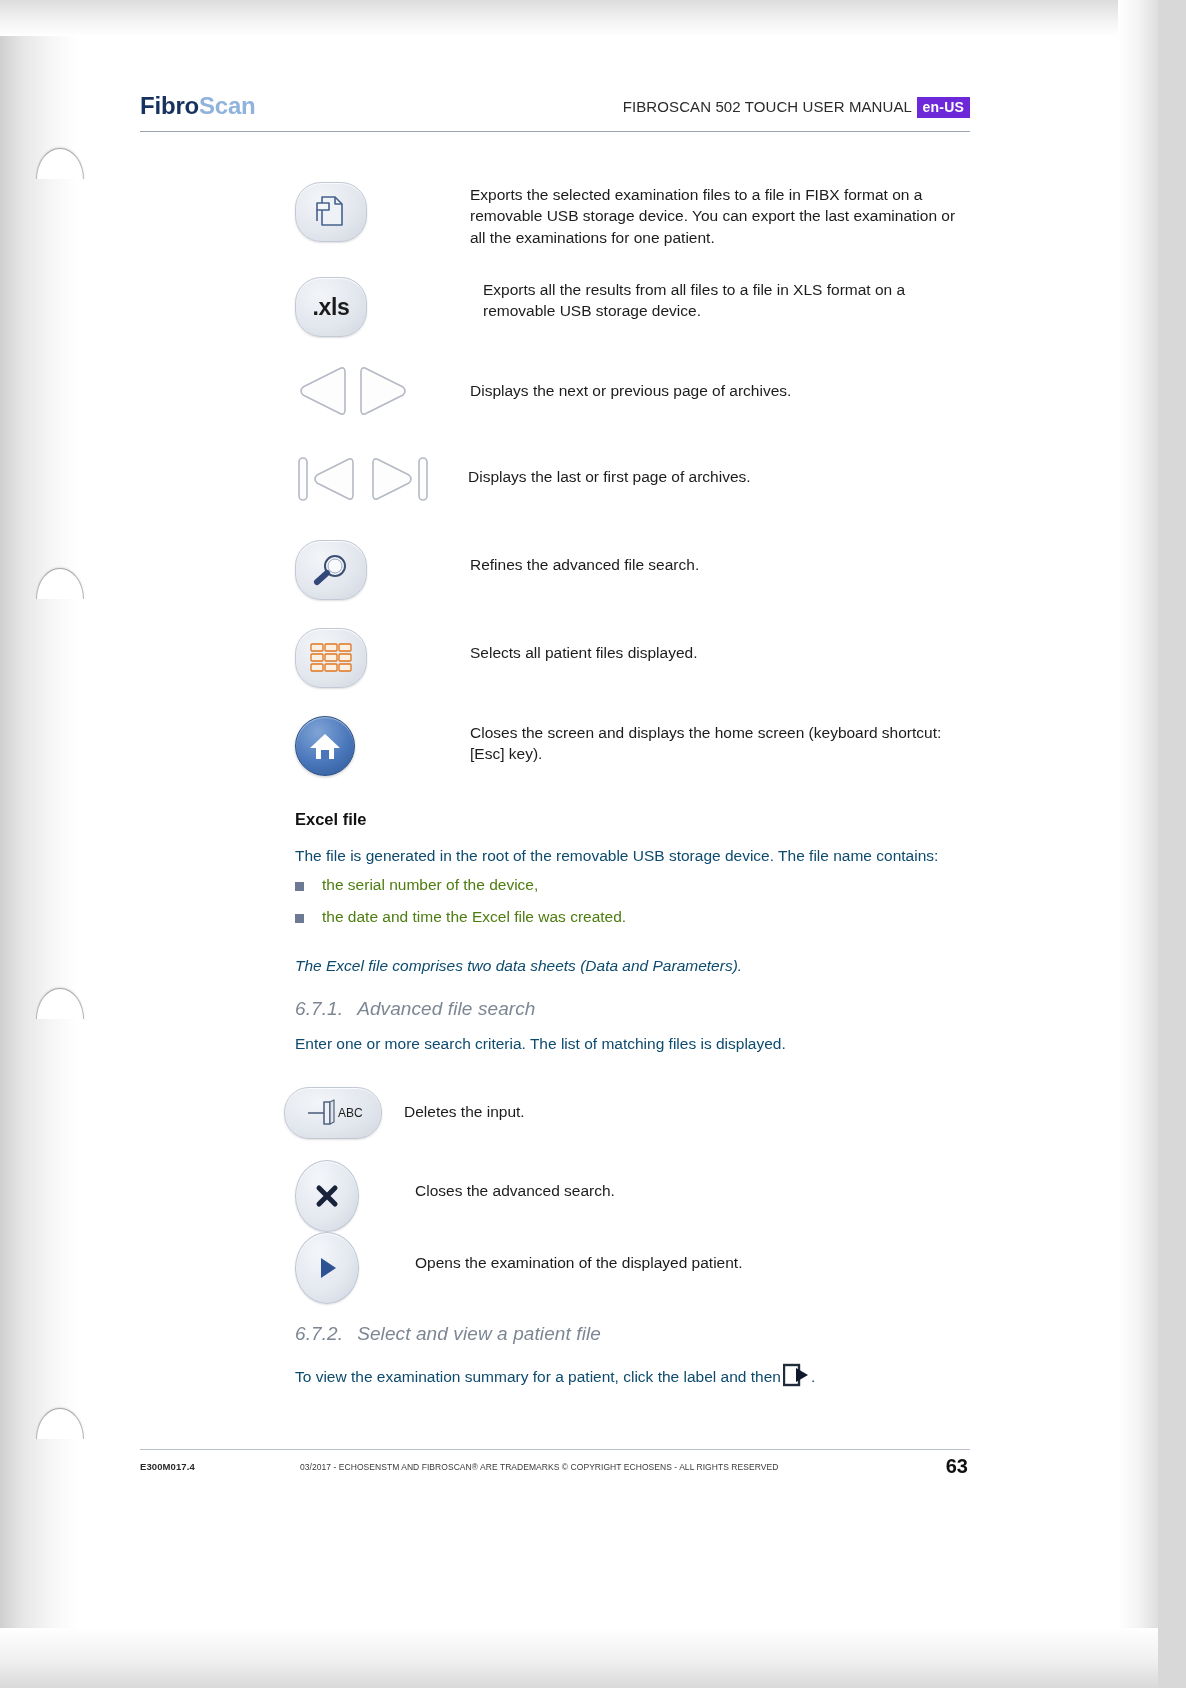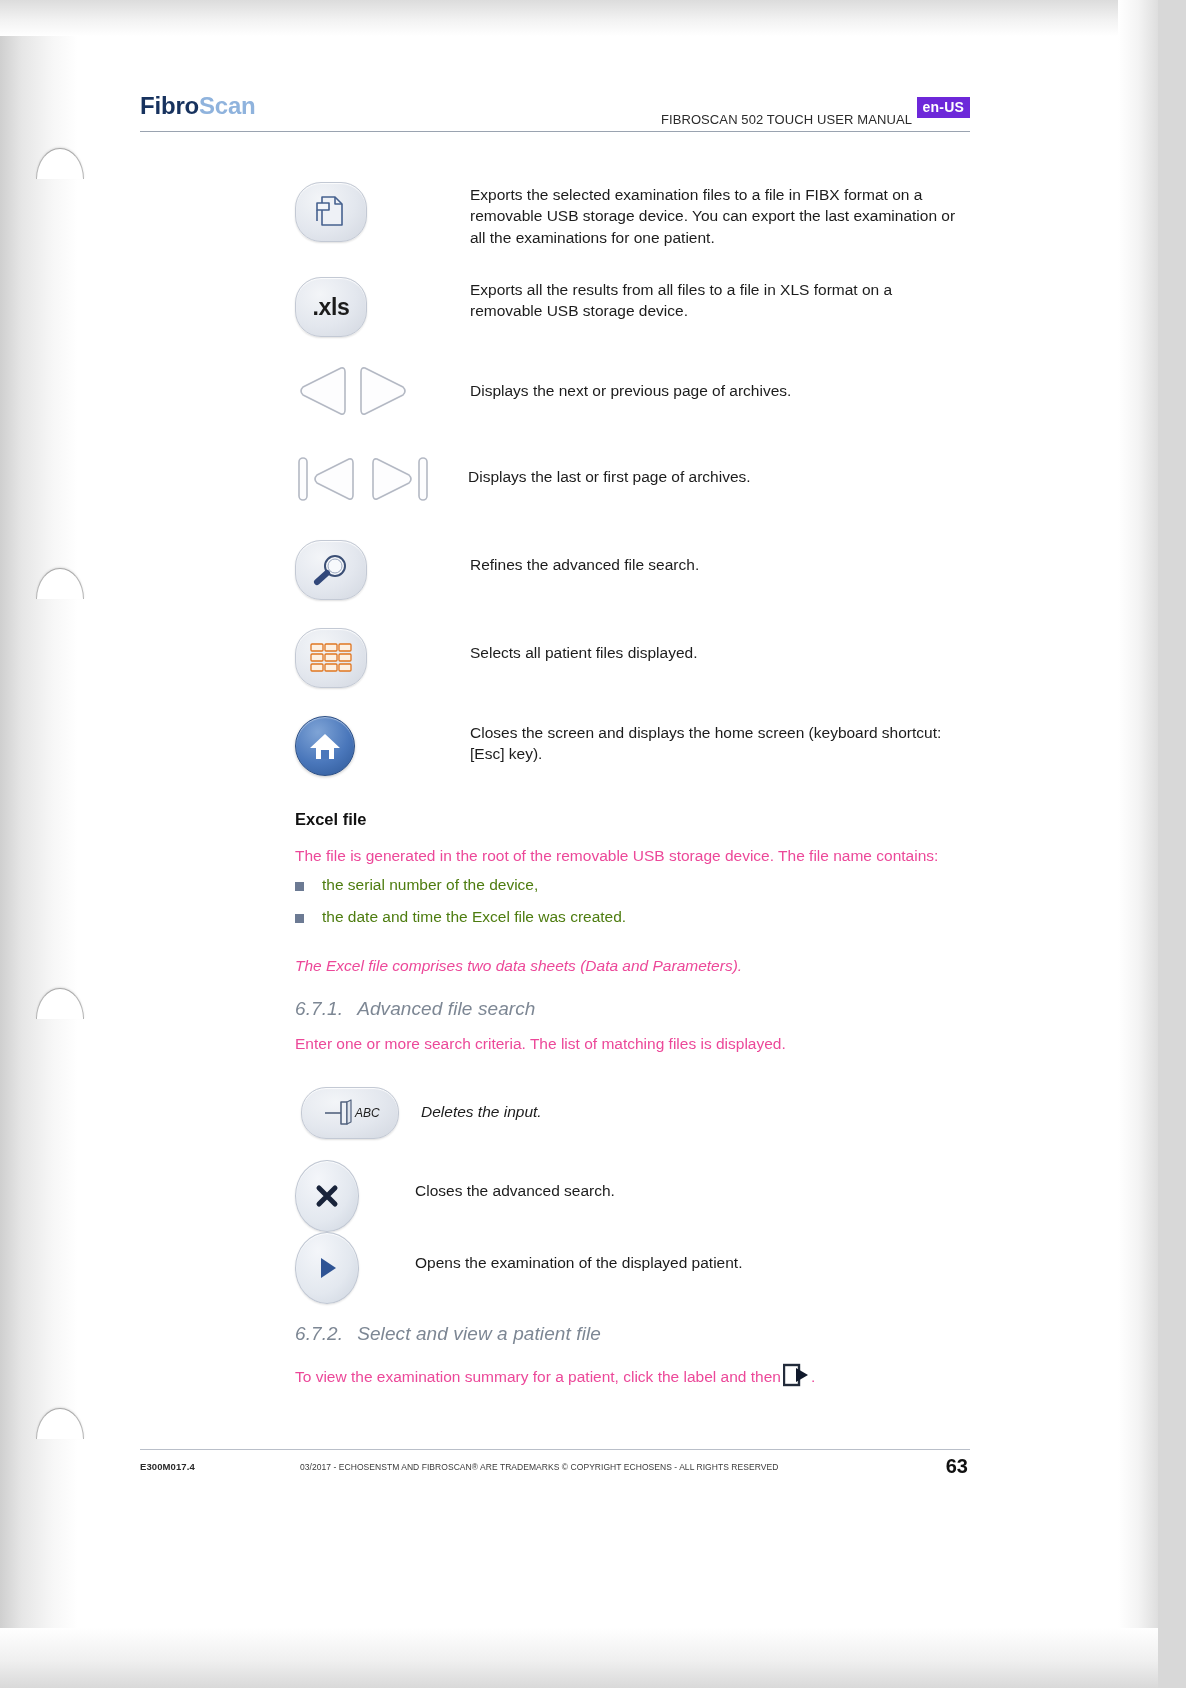--- a/index.html
+++ b/index.html
@@ -79,22 +79,22 @@
     font-weight: bold;
     letter-spacing: -0.2px;
     white-space: nowrap;
   }
   .logo .fibro { color: #17325e; }
   .logo .scan  { color: #8fb3dd; }
 
   .header-title {
     position: absolute;
     right: 58px;
-    top: 20px;
-    font-size: 13px;
+    top: 6px;
+    font-size: 15px;
     color: #2b2b2b;
     white-space: nowrap;
     letter-spacing: 0.1px;
   }
   .lang-badge {
     position: absolute;
     right: 0;
     top: 5px;
     background: #6d28d9;
     color: #ffffff;
@@ -191,21 +191,21 @@
   .sub-head {
     position: absolute;
     font-size: 16.5px;
     font-weight: bold;
     color: #111111;
   }
   .para {
     position: absolute;
     font-size: 15.5px;
     line-height: 1.45;
-    color: #ec4899;
+    color: #0c4a6e;
   }
   .para.italic { font-style: italic; }
 
   .bullet-row {
     position: absolute;
     display: flex;
     align-items: flex-start;
     font-size: 15.5px;
     color: #4d7c0f;
   }
@@ -310,21 +310,21 @@
     </div>
     <div class="desc" style="width:495px;">Exports the selected examination files to a file in FIBX format on a removable USB storage device. You can export the last examination or all the examinations for one patient.</div>
   </div>
 
   <div class="row" style="left:295px; top:277px; width:680px;">
     <div class="icon-cell">
       <div class="chip">
         <span class="chip-xls">.xls</span>
       </div>
     </div>
-    <div class="desc" style="width:495px;">Exports all the results from all files to a file in XLS format on a removable USB storage device.</div>
+    <div class="desc" style="width:495px;margin-left:13px;">Exports all the results from all files to a file in XLS format on a removable USB storage device.</div>
   </div>
 
   <div class="row" style="left:295px; top:360px; width:680px;">
     <div class="icon-cell" style="align-items:flex-start;">
       <div class="nav-group">
         <svg width="56" height="62" viewBox="0 0 56 62">
           <path d="M46 8 q4 -1 4 4 v38 q0 5 -4 4 L8 35 q-4 -4 0 -8 z" fill="#fdfdfe" stroke="#b4b9c4" stroke-width="1.6" stroke-linejoin="round"></path>
         </svg>
         <svg width="56" height="62" viewBox="0 0 56 62">
           <path d="M10 8 q-4 -1 -4 4 v38 q0 5 4 4 l38 -19 q4 -4 0 -8 z" fill="#fdfdfe" stroke="#b4b9c4" stroke-width="1.6" stroke-linejoin="round"></path>
@@ -410,21 +410,21 @@
   </div>
 
   <div class="para italic" style="left:295px; top:955px; width:680px;">The Excel file comprises two data sheets (Data and Parameters).</div>
 
   <div class="sec-head" style="left:295px; top:998px;">
     <span class="num">6.7.1.</span><span>Advanced file search</span>
   </div>
 
   <div class="para" style="left:295px; top:1033px; width:680px;">Enter one or more search criteria. The list of matching files is displayed.</div>
 
-  <div class="row" style="left:301px; top:1087px; width:680px;font-style:italic;">
+  <div class="row" style="left:284px; top:1087px; width:680px;">
     <div class="icon-cell" style="width:120px; flex:0 0 120px;">
       <div class="chip wide">
         <svg width="62" height="30" viewBox="0 0 62 30">
           <path d="M6 15 H22" stroke="#53637f" stroke-width="1.6"></path>
           <path d="M22 4 h6 v22 h-6 z" fill="#eef1f6" stroke="#53637f" stroke-width="1.6" stroke-linejoin="round"></path>
           <path d="M28 4 l4 -2 v22 l-4 2 z" fill="#dfe4ec" stroke="#53637f" stroke-width="1.2" stroke-linejoin="round"></path>
           <text x="36" y="19" font-family="Liberation Sans, sans-serif" font-size="12" fill="#1e1e1e">ABC</text>
         </svg>
       </div>
     </div>

